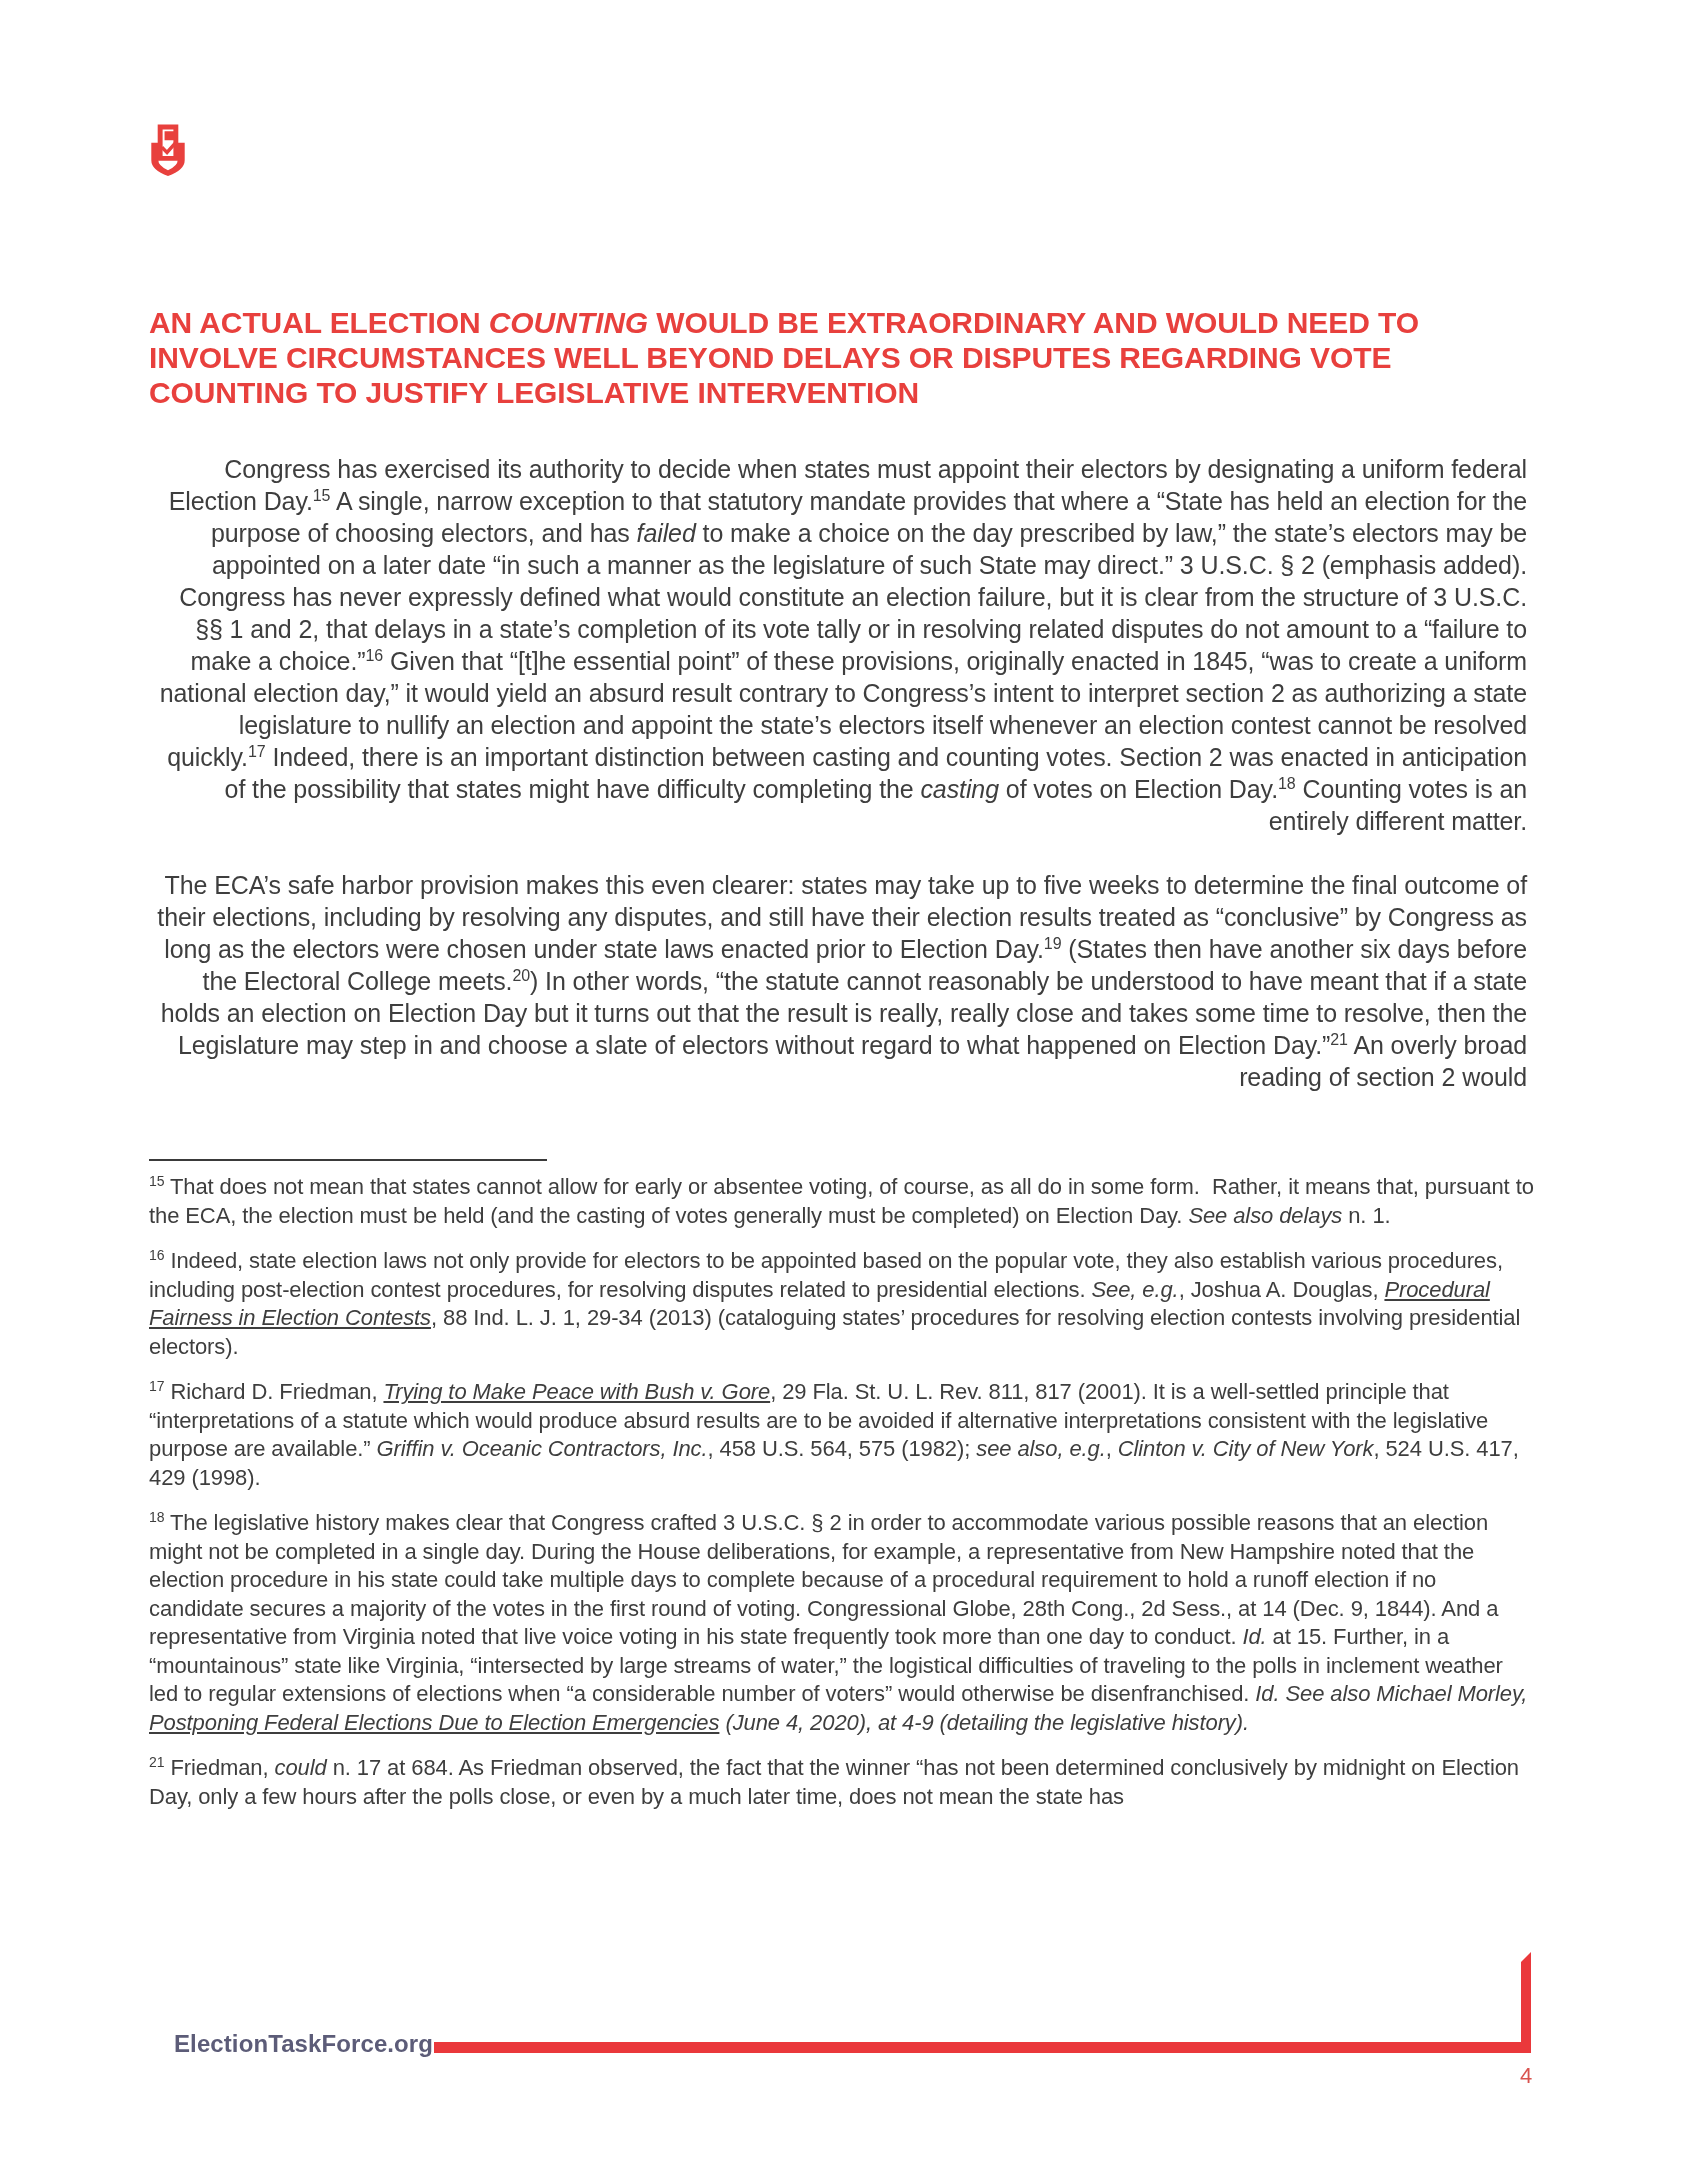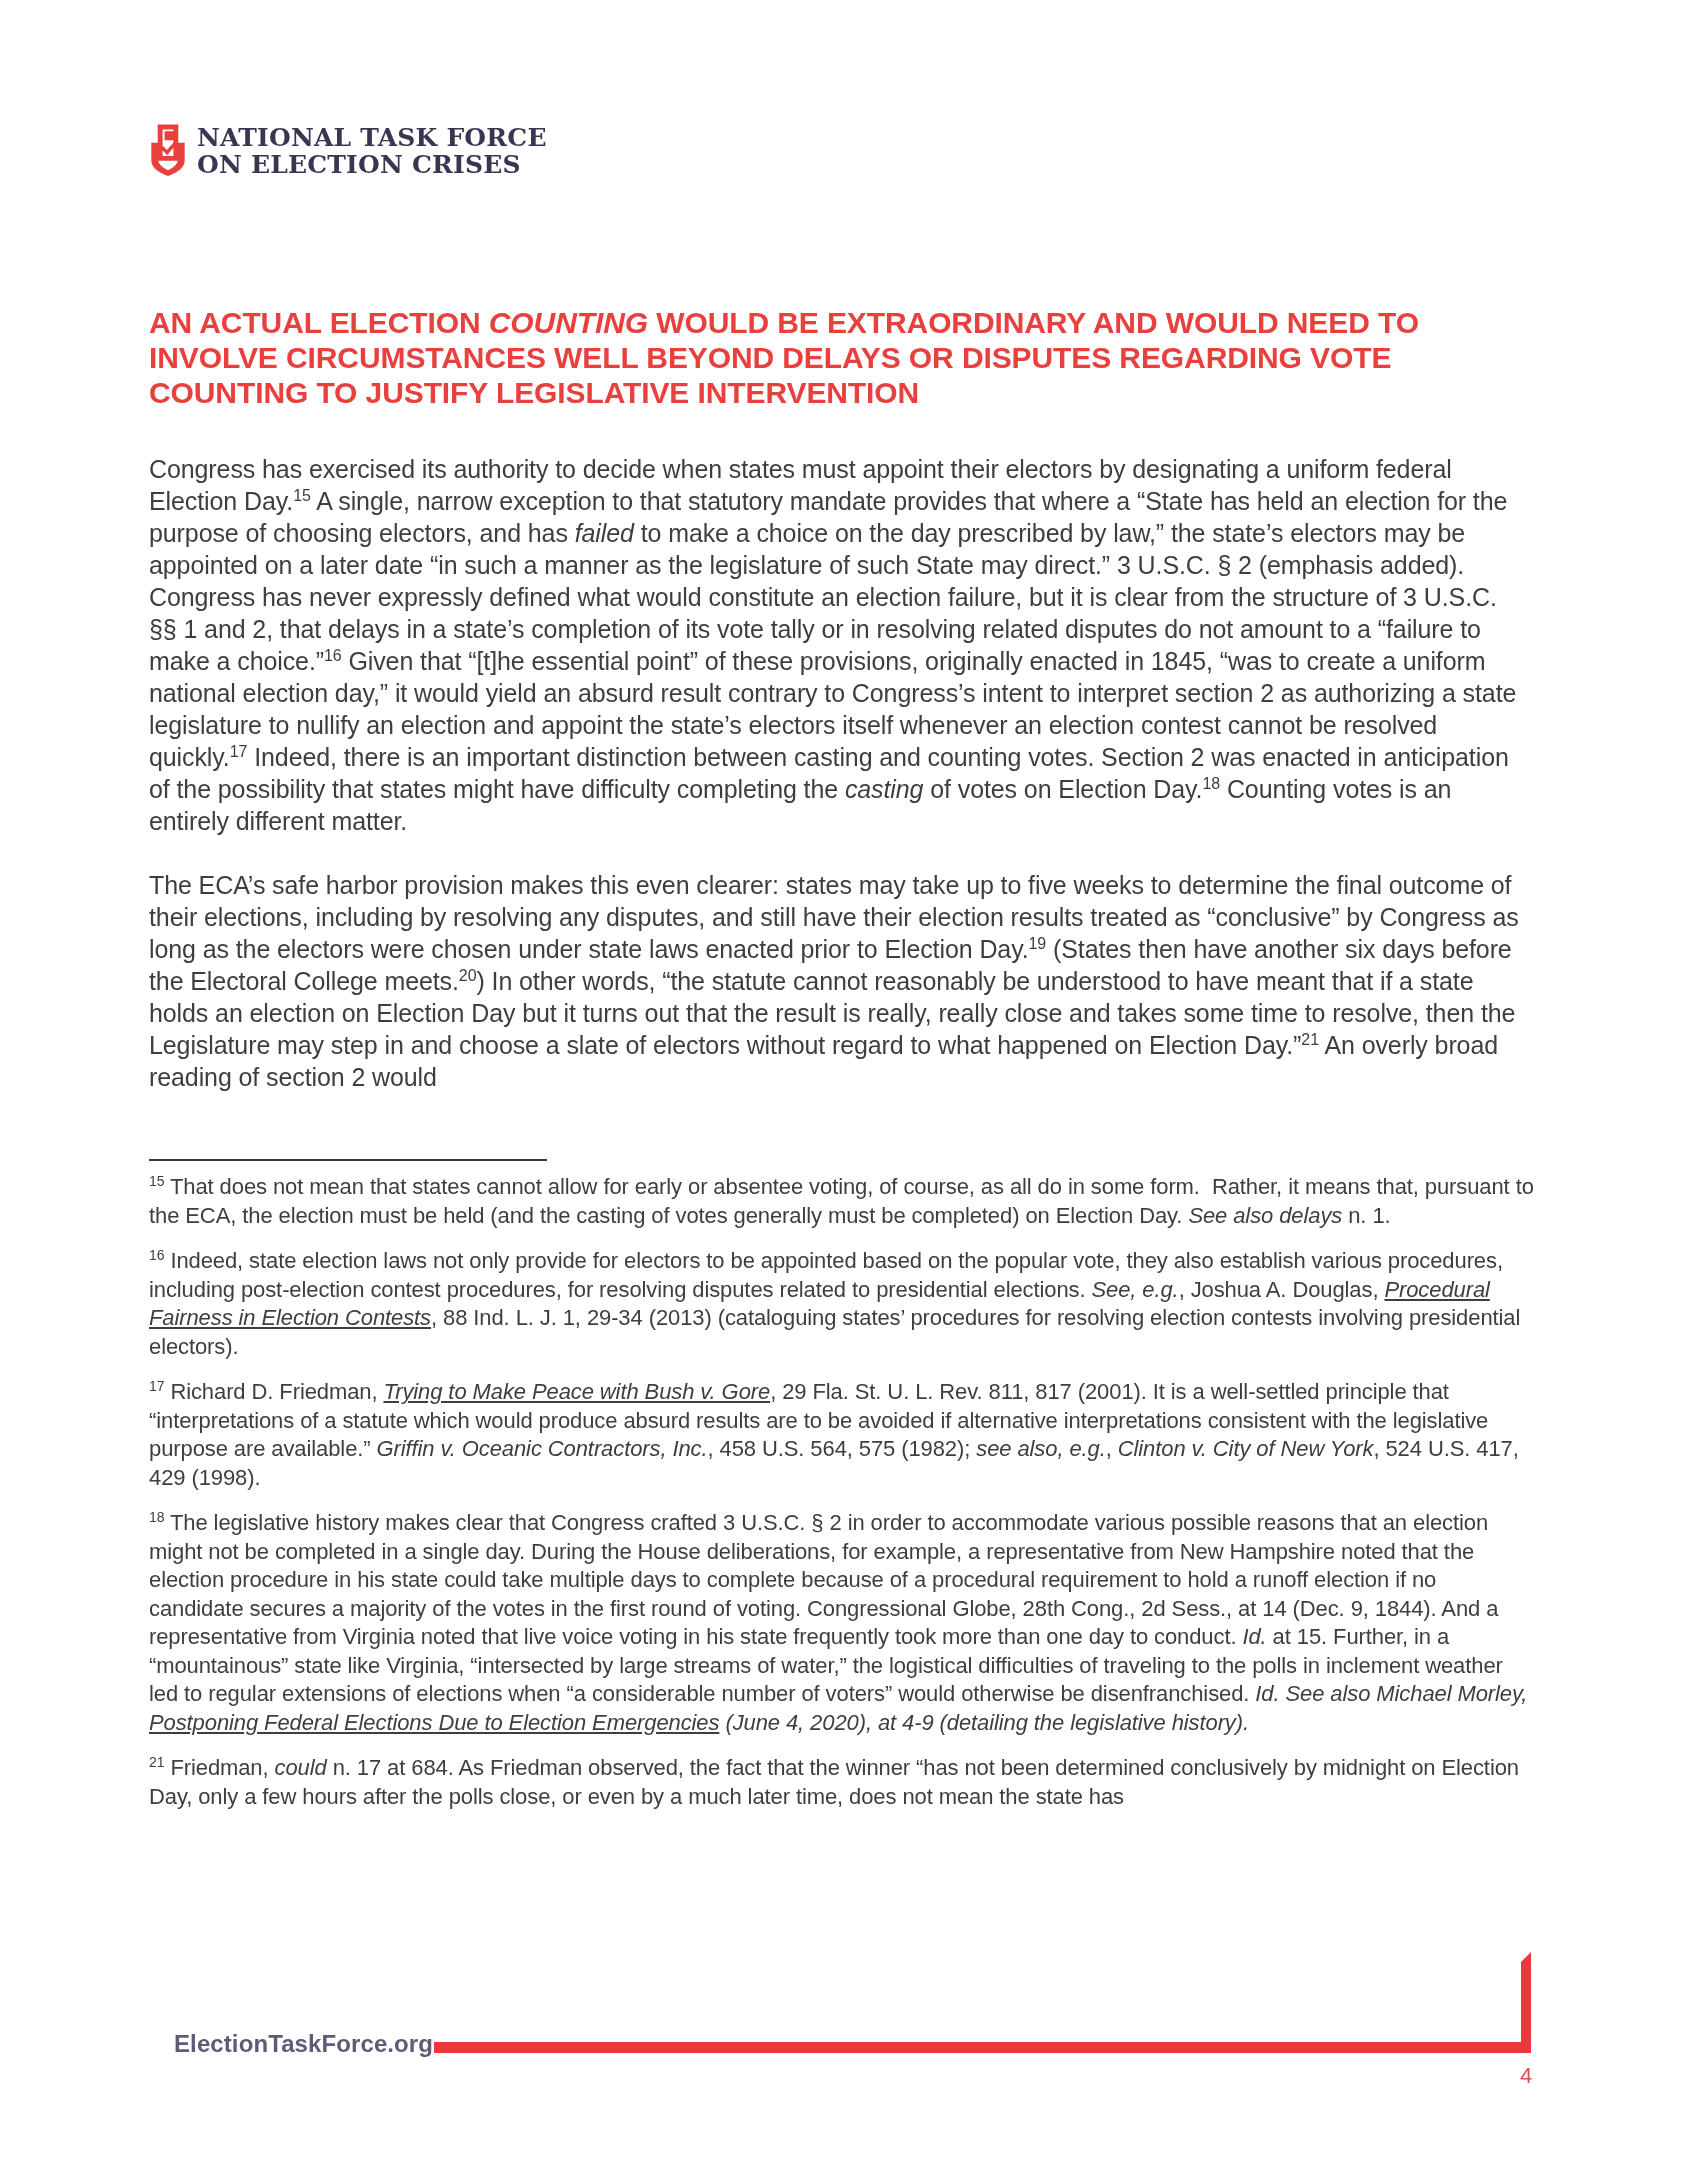--- a/index.html
+++ b/index.html
@@ -53,20 +53,21 @@
       left: 149px;
       top: 453px;
       width: 1378px;
       font-size: 25px;
       line-height: 32px;
       color: #3e3e3e;
       letter-spacing: -0.1px;
     }
     .body p {
       margin: 0 0 32px 0;
+      text-align: right;
     }
     sup {
       font-size: 16px;
       line-height: 0;
       vertical-align: 9px;
     }
     .rule {
       position: absolute;
       left: 149px;
       top: 1159px;
@@ -129,24 +130,20 @@
   </style>
 </head>
 <body>
 
 <div class="logo">
   <svg class="logo-icon" viewBox="0 0 42 56" xmlns="http://www.w3.org/2000/svg">
     <path d="M4 20 L4 38 Q4 48 21 54 Q38 48 38 38 L38 20 L31 20 L31 37 Q31 44 21 48 Q11 44 11 37 L11 20 Z" fill="#e8403d"></path>
     <path d="M13 4 L29 4 L29 11 L20 11 L20 15 L29 15 L29 36 L13 36 Z" fill="none" stroke="#e8403d" stroke-width="5" stroke-linejoin="miter"></path>
     <path d="M16 26 L20 30 L27 22" fill="none" stroke="#e8403d" stroke-width="3.5" stroke-linecap="square"></path>
   </svg>
-  <div class="logo-text">
-    <div>NATIONAL TASK FORCE</div>
-    <div>ON ELECTION CRISES</div>
-  </div>
 </div>
 
 <h1 class="heading"><span>AN ACTUAL ELECTION </span><em>COUNTING</em><span> WOULD BE EXTRAORDINARY AND WOULD NEED TO INVOLVE CIRCUMSTANCES WELL BEYOND DELAYS OR DISPUTES REGARDING VOTE COUNTING TO JUSTIFY LEGISLATIVE INTERVENTION</span></h1>
 
 <div class="body">
   <p><span>Congress has exercised its authority to decide when states must appoint their electors by designating a uniform federal Election Day.</span><sup>15</sup><span> A single, narrow exception to that statutory mandate provides that where a “State has held an election for the purpose of choosing electors, and has </span><em>failed</em><span> to make a choice on the day prescribed by law,” the state’s electors may be appointed on a later date “in such a manner as the legislature of such State may direct.” 3 U.S.C. § 2 (emphasis added). Congress has never expressly defined what would constitute an election failure, but it is clear from the structure of 3 U.S.C. §§ 1 and 2, that delays in a state’s completion of its vote tally or in resolving related disputes do not amount to a “failure to make a choice.”</span><sup>16</sup><span> Given that “[t]he essential point” of these provisions, originally enacted in 1845, “was to create a uniform national election day,” it would yield an absurd result contrary to Congress’s intent to interpret section 2 as authorizing a state legislature to nullify an election and appoint the state’s electors itself whenever an election contest cannot be resolved quickly.</span><sup>17</sup><span> Indeed, there is an important distinction between casting and counting votes. Section 2 was enacted in anticipation of the possibility that states might have difficulty completing the </span><em>casting</em><span> of votes on Election Day.</span><sup>18</sup><span> Counting votes is an entirely different matter.</span></p>
   <p><span>The ECA’s safe harbor provision makes this even clearer: states may take up to five weeks to determine the final outcome of their elections, including by resolving any disputes, and still have their election results treated as “conclusive” by Congress as long as the electors were chosen under state laws enacted prior to Election Day.</span><sup>19</sup><span> (States then have another six days before the Electoral College meets.</span><sup>20</sup><span>) In other words, “the statute cannot reasonably be understood to have meant that if a state holds an election on Election Day but it turns out that the result is really, really close and takes some time to resolve, then the Legislature may step in and choose a slate of electors without regard to what happened on Election Day.”</span><sup>21</sup><span> An overly broad reading of section 2 would</span></p>
 </div>
 
 <div class="rule"></div>

